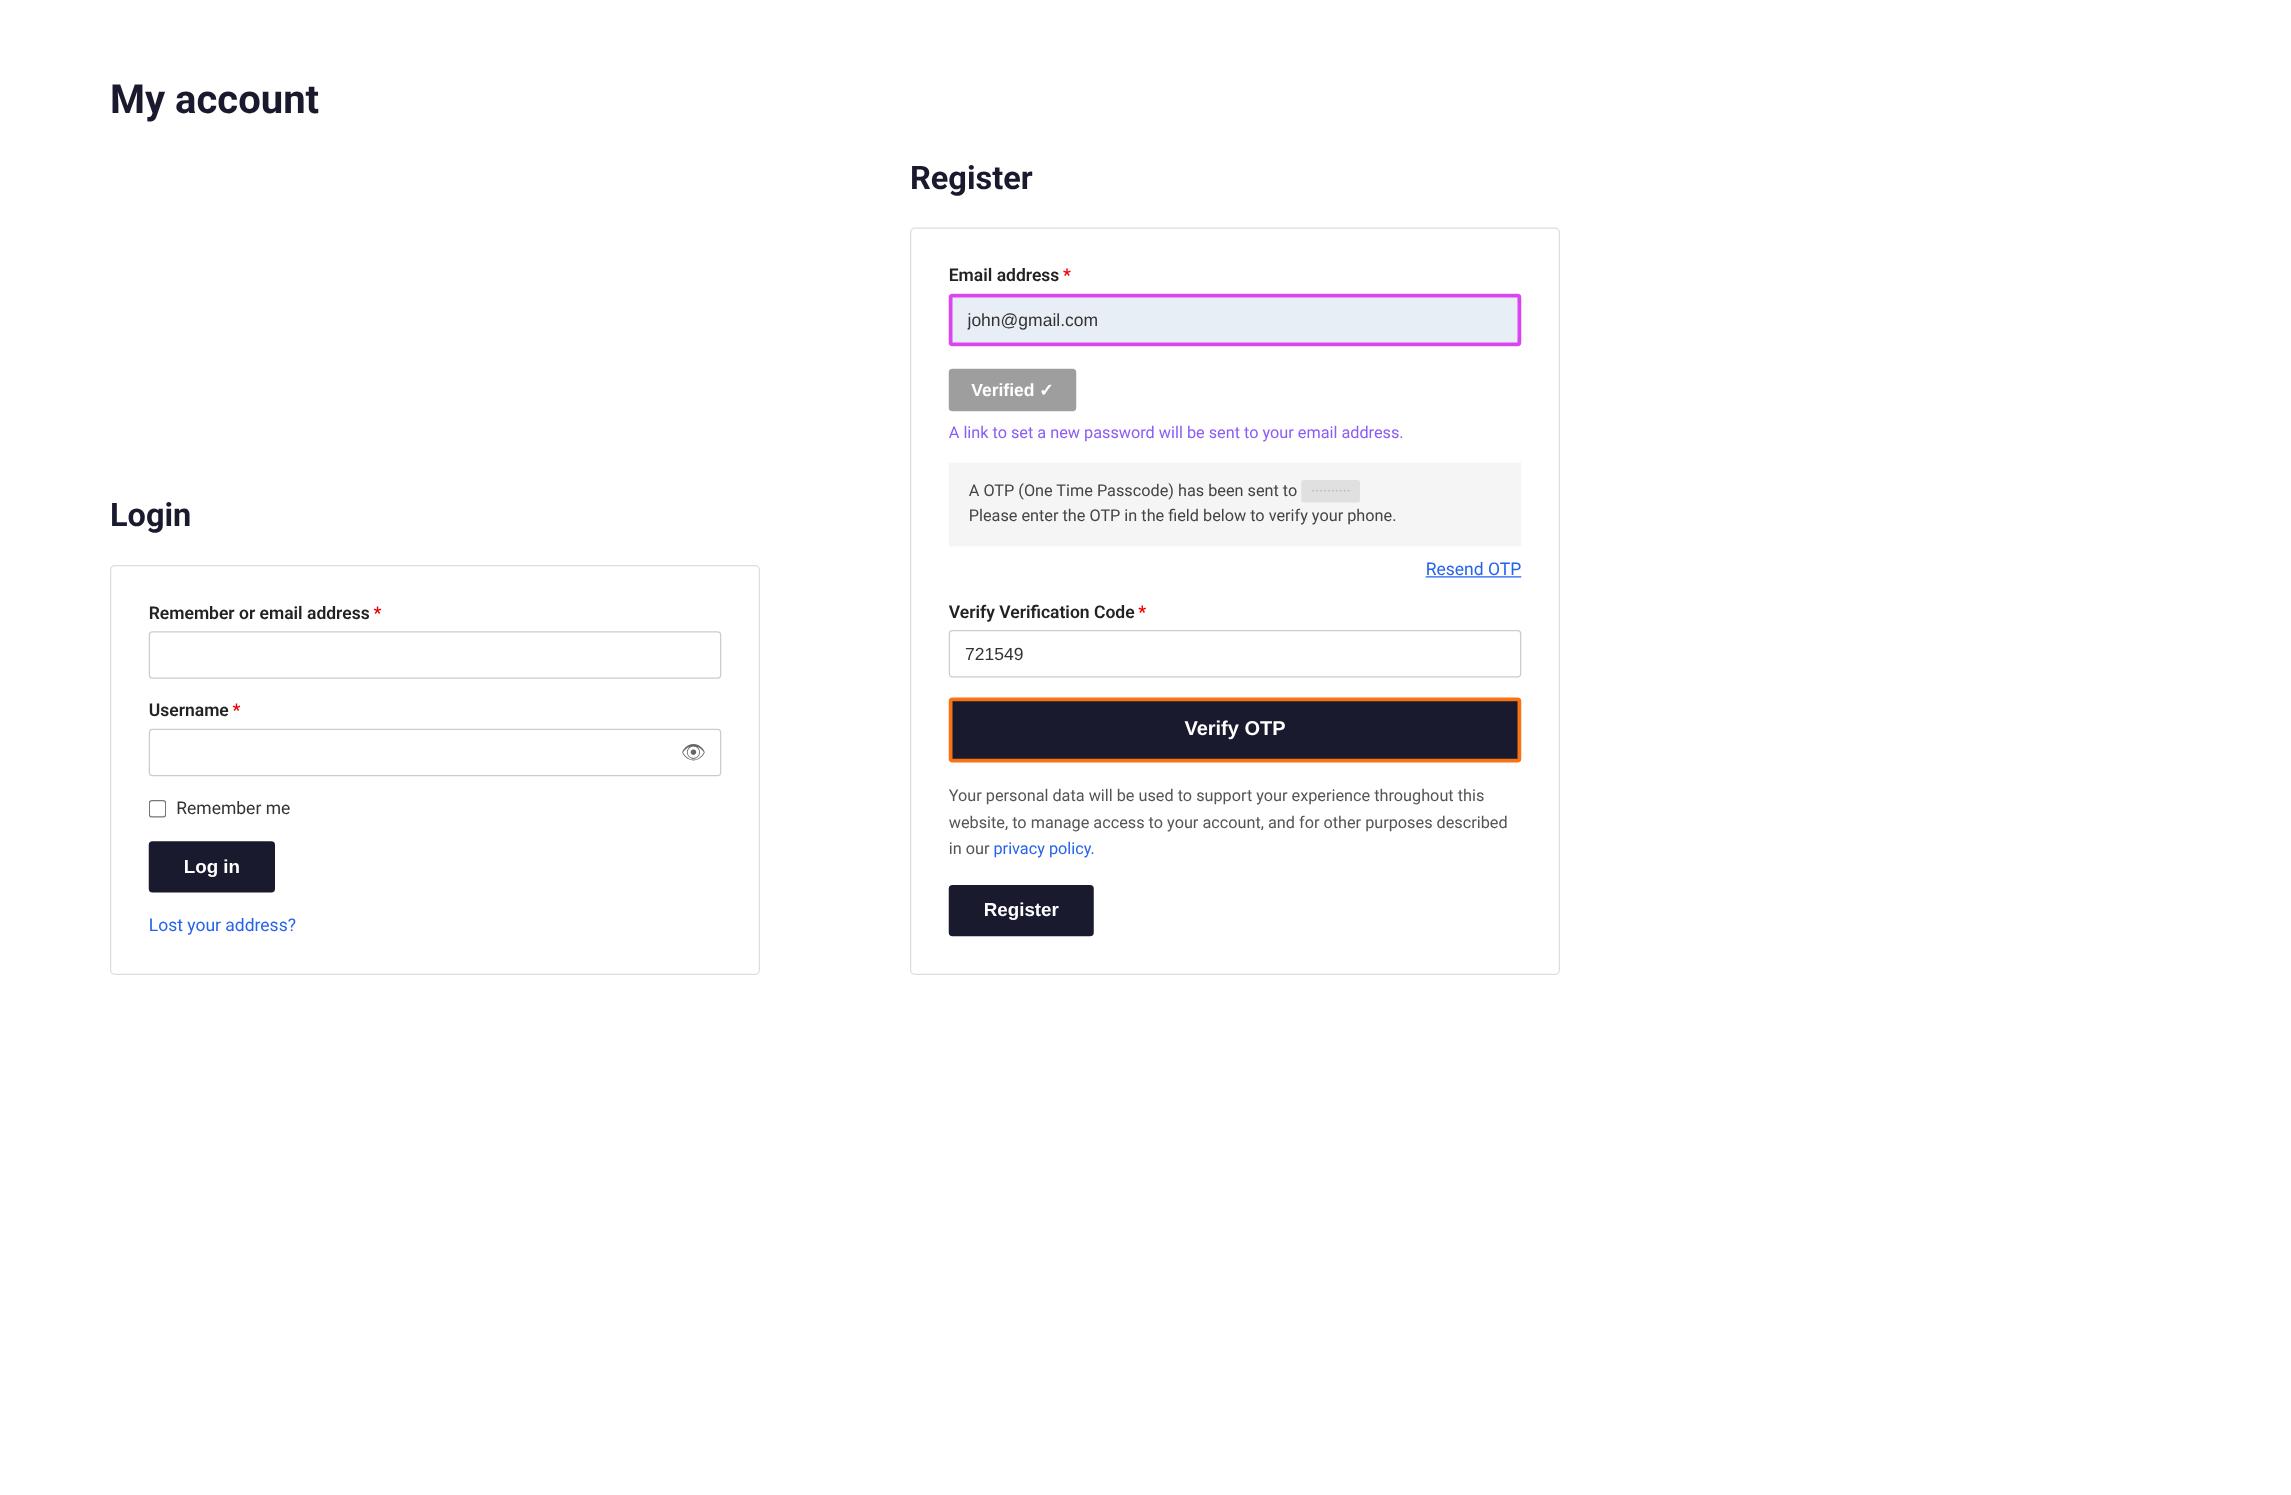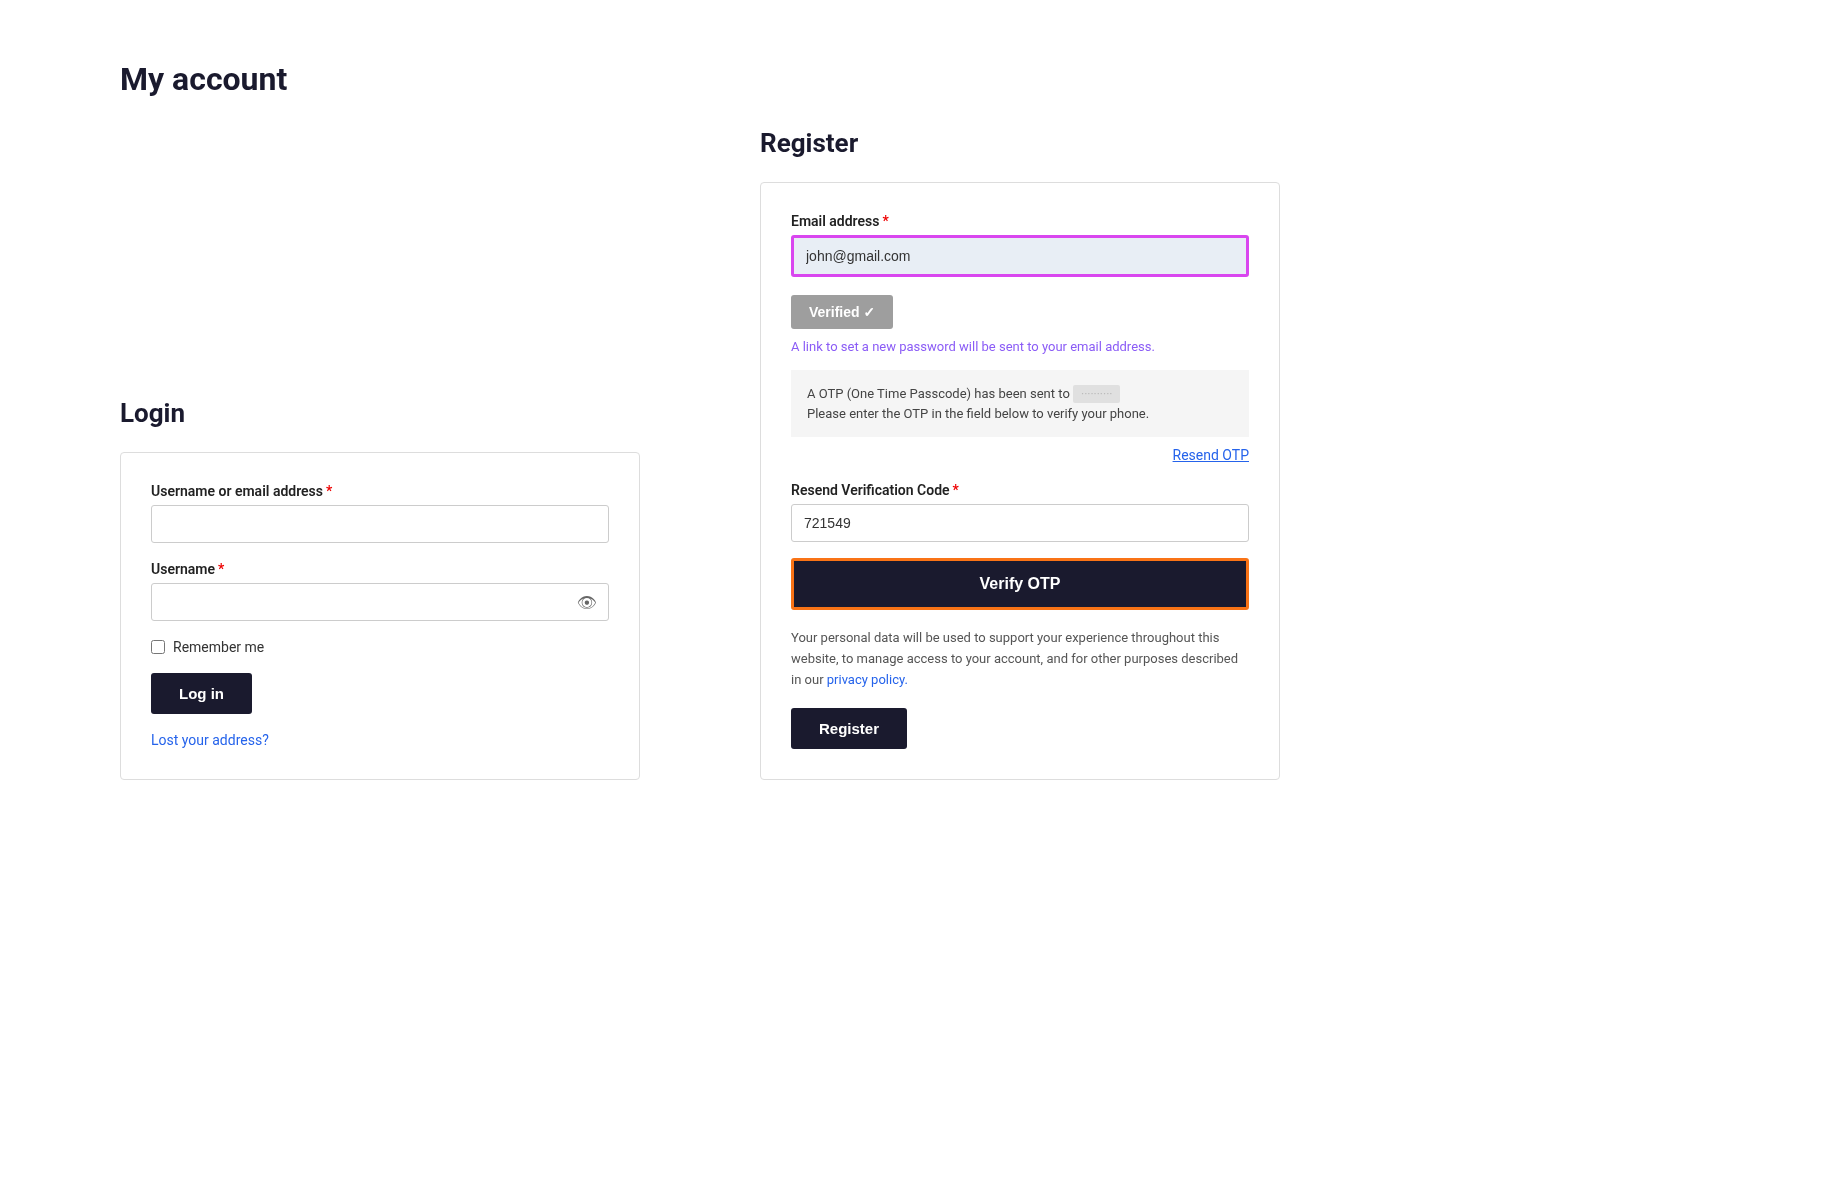--- a/index.html
+++ b/index.html
@@ -5,21 +5,21 @@
     * { box-sizing: border-box; margin: 0; padding: 0; }
     body {
       font-family: -apple-system, BlinkMacSystemFont, 'Segoe UI', Roboto, Arial, sans-serif;
       background: #fff;
       color: #333;
       min-height: 1196px;
       width: 1833px;
     }
     .page-wrapper {
       max-width: 1833px;
-      padding: 60px 120px;
+      padding: 60px 88px;
     }
     .page-title {
       font-size: 32px;
       font-weight: 700;
       color: #1a1a2e;
       margin-bottom: 30px;
     }
     .columns {
       display: flex;
       gap: 120px;
@@ -244,21 +244,21 @@
   <h1 class="page-title">My account</h1>
 
   <div class="columns">
 
     <div class="col-login">
       <h2 class="section-title">Login</h2>
       <div class="form-box">
 
         <div class="field-group">
           <label class="field-label">
-            <span>Username or email address</span><span class="required-star">*</span>
+            <span>Remember or email address</span><span class="required-star">*</span>
           </label>
           <input type="text" class="field-input" placeholder="" style="">
         </div>
 
         <div class="field-group">
           <label class="field-label">
             <span>Username</span><span class="required-star">*</span>
           </label>
           <div class="password-wrapper">
             <input type="password" class="field-input" placeholder="" style="">
@@ -299,21 +299,21 @@
           <br>
           <span>Please enter the OTP in the field below to verify your phone.</span>
         </div>
 
         <div class="resend-row">
           <a href="#" class="resend-link">Resend OTP</a>
         </div>
 
         <div class="verification-group field-group">
           <label class="field-label">
-            <span>Resend Verification Code</span><span class="required-star">*</span>
+            <span>Verify Verification Code</span><span class="required-star">*</span>
           </label>
           <input type="text" class="field-input" value="721549" style="">
         </div>
 
         <button class="verify-otp-btn">Verify OTP</button>
 
         <p class="privacy-note">
           <span>Your personal data will be used to support your experience throughout this website, to manage access to your account, and for other purposes described in our</span>
           <a href="#" class="privacy-link">privacy policy.</a>
         </p>

